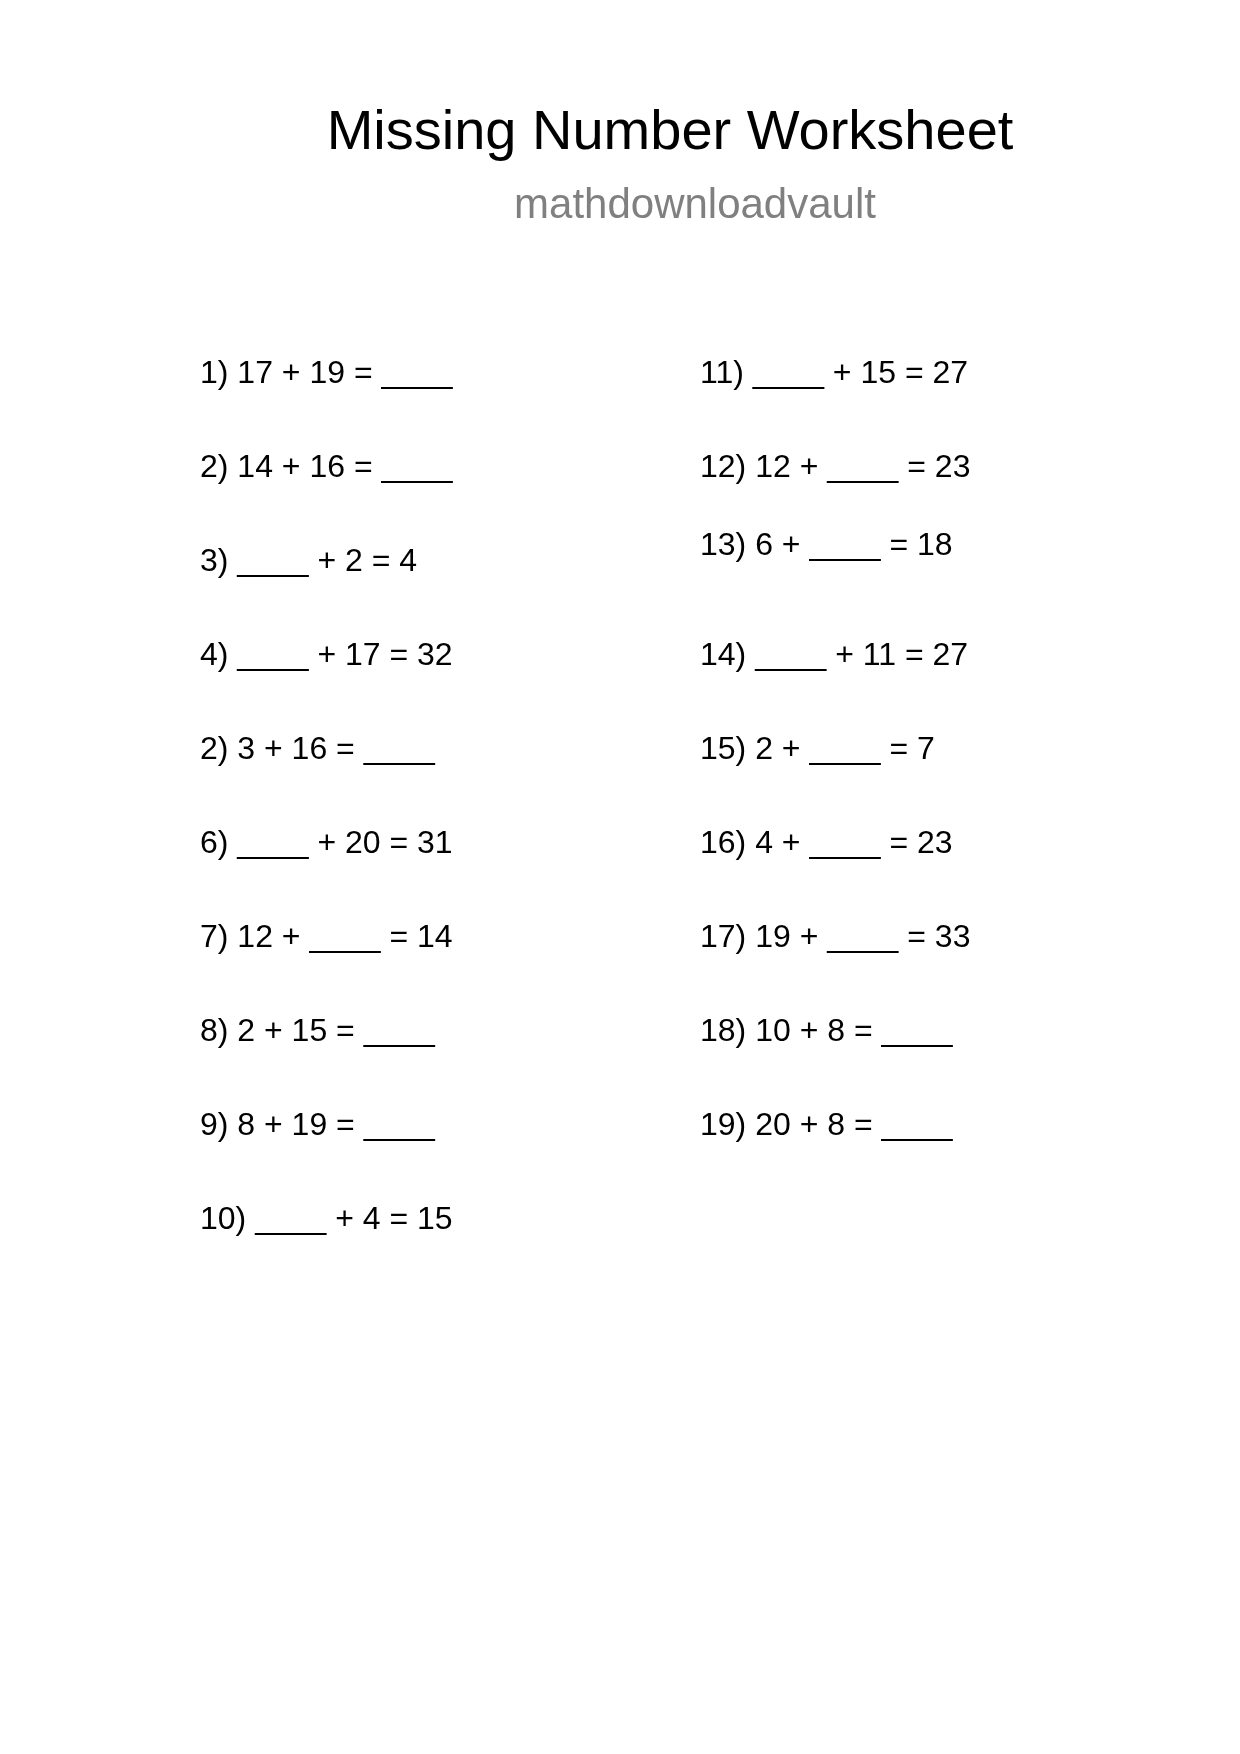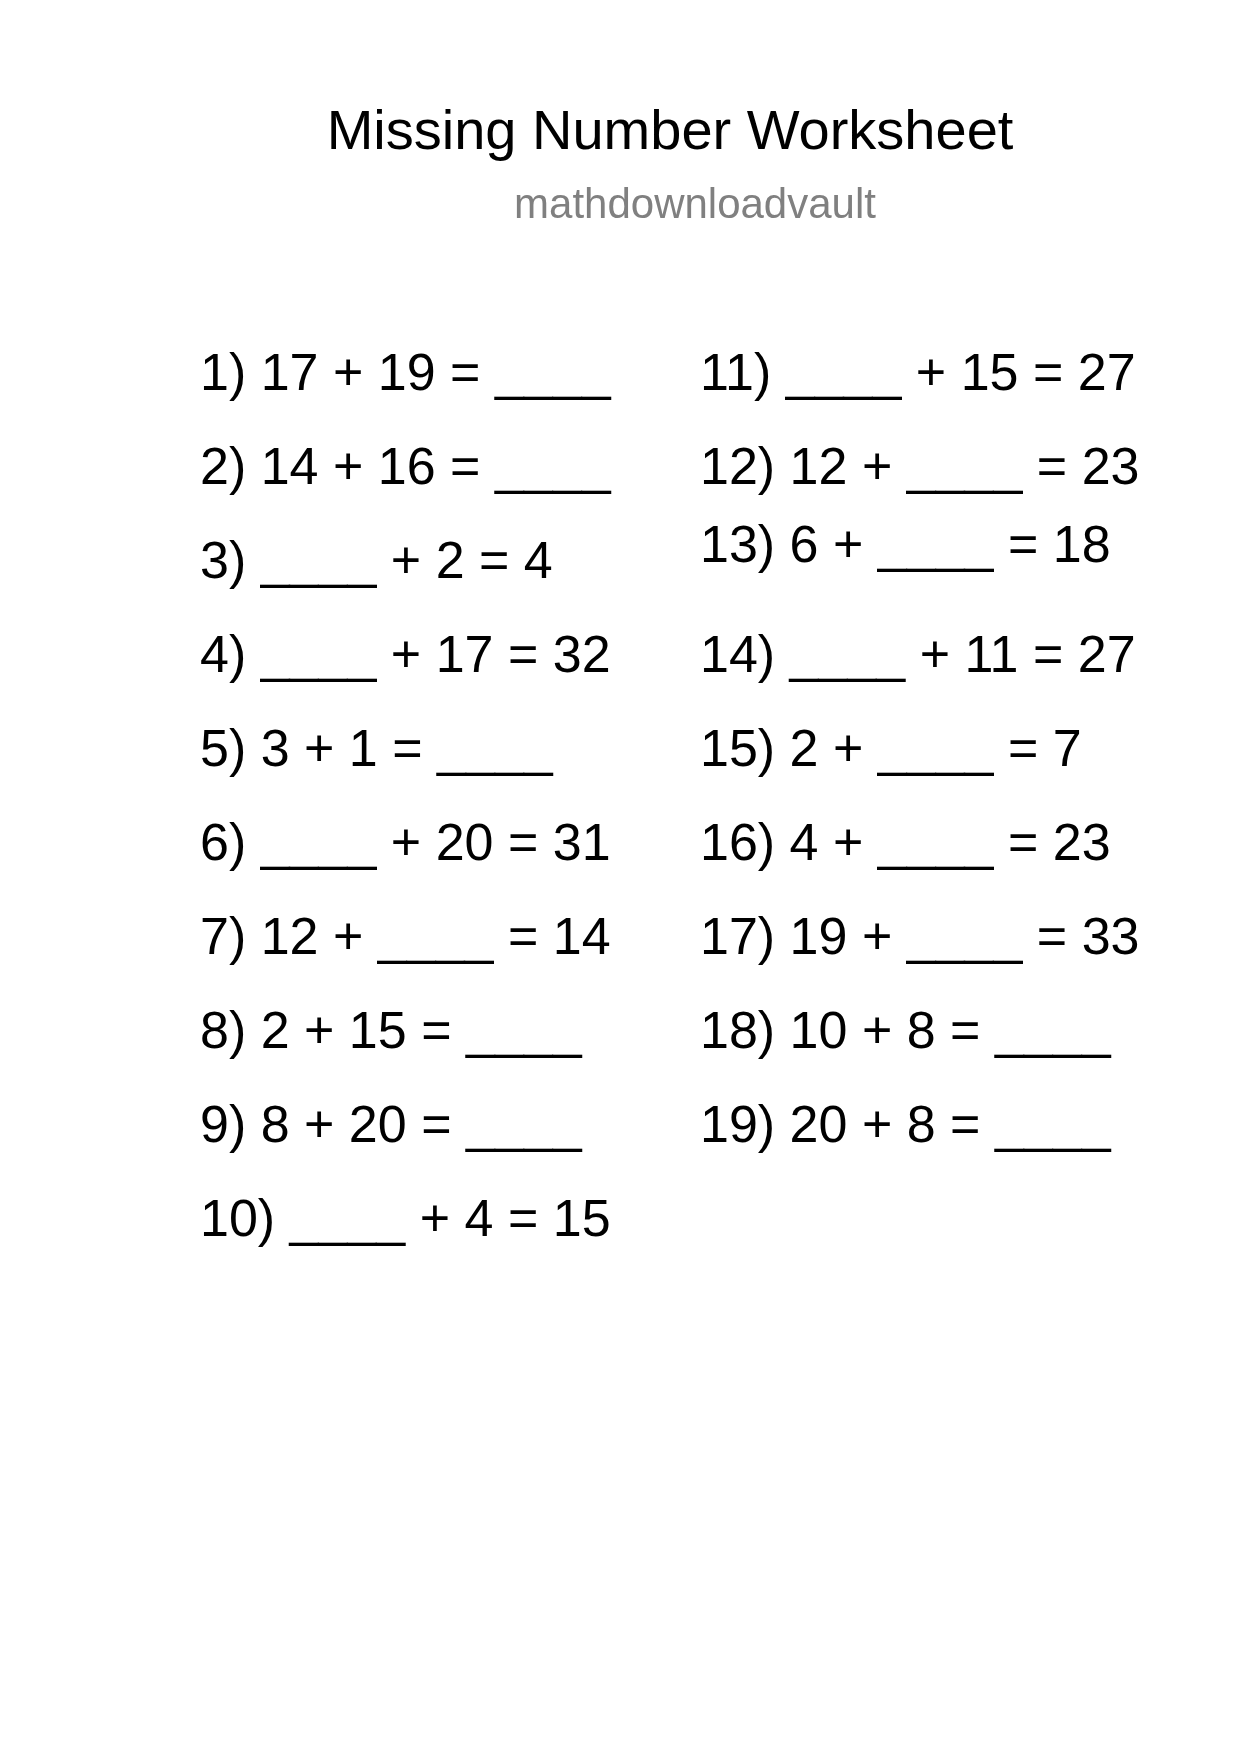--- a/index.html
+++ b/index.html
@@ -40,41 +40,41 @@
     }
     .col {
       position: absolute;
       top: 348px;
     }
     .col-left { left: 200px; }
     .col-right { left: 700px; }
     .problem {
       position: absolute;
       left: 0;
-      font-size: 52px;
+      font-size: 32px;
       line-height: 48px;
       white-space: pre;
     }
   </style>
 </head>
 <body>
 
 <h1 class="title">Missing Number Worksheet</h1>
 <div class="subtitle">mathdownloadvault</div>
 
 <div class="col col-left">
   <div class="problem" style="top:0px">1) 17 + 19 = ____</div>
   <div class="problem" style="top:94px">2) 14 + 16 = ____</div>
   <div class="problem" style="top:188px">3) ____ + 2 = 4</div>
   <div class="problem" style="top:282px">4) ____ + 17 = 32</div>
-  <div class="problem" style="top:376px">5) 3 + 1 = ____</div>
+  <div class="problem" style="top:376px">2) 3 + 16 = ____</div>
   <div class="problem" style="top:470px">6) ____ + 20 = 31</div>
   <div class="problem" style="top:564px">7) 12 + ____ = 14</div>
   <div class="problem" style="top:658px">8) 2 + 15 = ____</div>
-  <div class="problem" style="top:752px">9) 8 + 20 = ____</div>
+  <div class="problem" style="top:752px">9) 8 + 19 = ____</div>
   <div class="problem" style="top:846px">10) ____ + 4 = 15</div>
 </div>
 
 <div class="col col-right">
   <div class="problem" style="top:0px">11) ____ + 15 = 27</div>
   <div class="problem" style="top:94px">12) 12 + ____ = 23</div>
   <div class="problem" style="top:172px">13) 6 + ____ = 18</div>
   <div class="problem" style="top:282px">14) ____ + 11 = 27</div>
   <div class="problem" style="top:376px">15) 2 + ____ = 7</div>
   <div class="problem" style="top:470px">16) 4 + ____ = 23</div>

